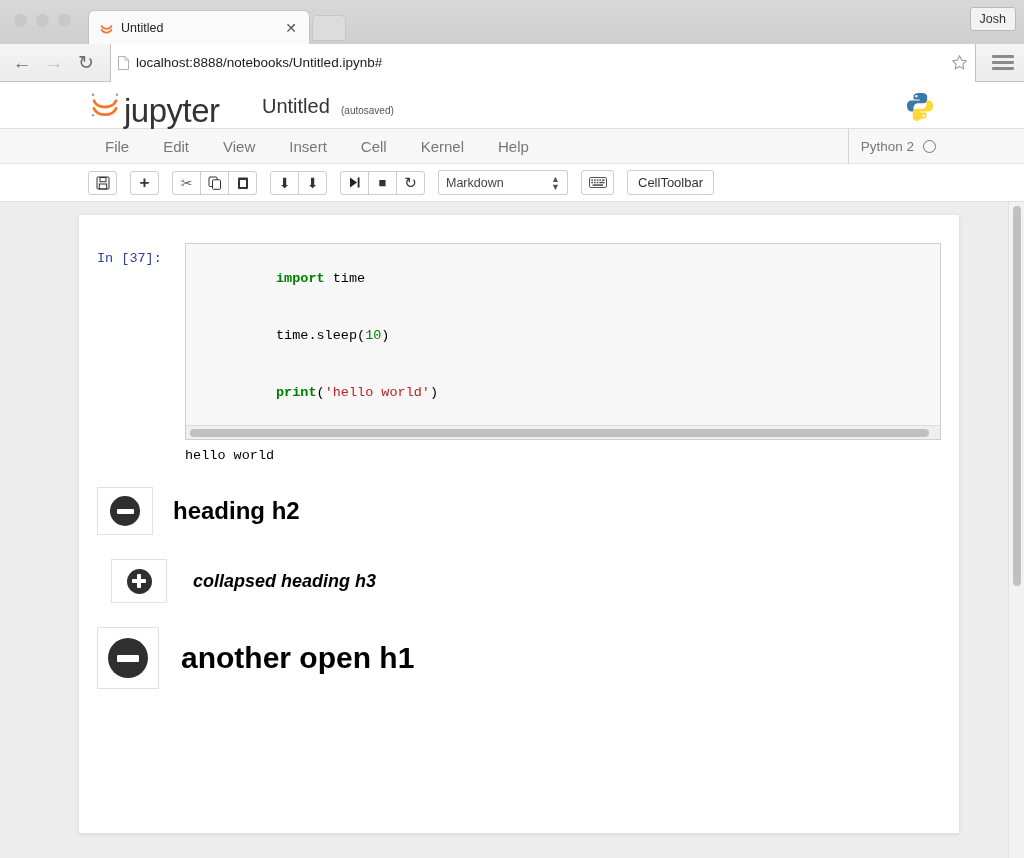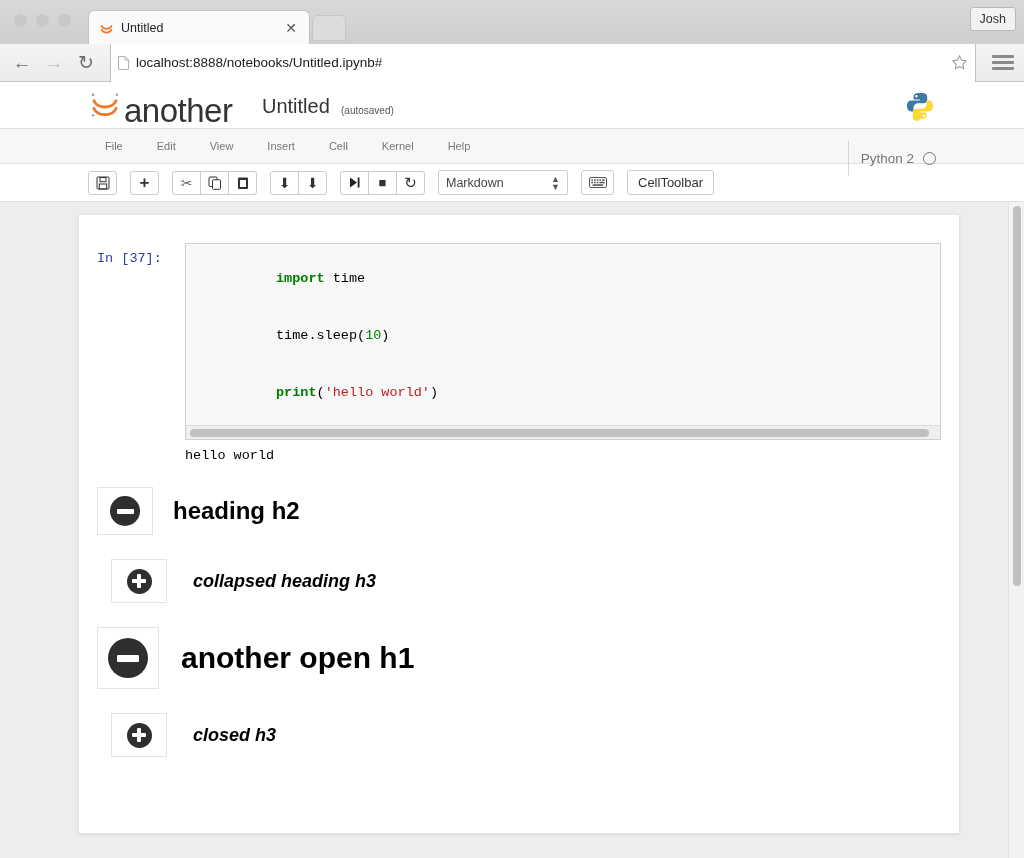--- a/index.html
+++ b/index.html
@@ -122,26 +122,26 @@
   
   .jp-menubar {
     height: 35px;
     background: #f7f7f7;
     border-bottom: 1px solid #e2e2e2;
     position: relative;
     display: flex; align-items: center;
     padding-left: 88px;
   }
   .jp-menu-item {
-    font-size: 11px; color: #777;
+    font-size: 15px; color: #777;
     padding: 0 17px;
     line-height: 35px;
   }
   .jp-kernel-ind {
-    position: absolute; right: 88px; top: 12px;
+    position: absolute; right: 88px; top: 0;
     height: 35px; display: flex; align-items: center;
     gap: 9px; padding-left: 12px;
     border-left: 1px solid #d5d5d5;
   }
   .jp-kernel-name { font-size: 13.5px; color: #777; }
   .jp-kernel-circle {
     width: 13px; height: 13px; border-radius: 50%;
     border: 1.6px solid #777; background: transparent;
   }
 
@@ -369,21 +369,21 @@
 
 <div class="jp-header">
   <div class="jp-logo-wrap">
     <svg class="jp-logo-mark" viewBox="0 0 40 40">
       <path d="M7 15a13.5 10 0 0 0 26 0" fill="none" stroke="#F37726" stroke-width="3.4" stroke-linecap="round"></path>
       <path d="M33 24a13.5 10 0 0 1-26 0" fill="none" stroke="#F37726" stroke-width="3.4" stroke-linecap="round"></path>
       <circle cx="6" cy="8" r="1.6" fill="#9e9e9e"></circle>
       <circle cx="34" cy="8" r="1.4" fill="#9e9e9e"></circle>
       <circle cx="6" cy="32" r="1.4" fill="#9e9e9e"></circle>
     </svg>
-    <span class="jp-logo-text">another</span>
+    <span class="jp-logo-text">jupyter</span>
   </div>
   <div class="jp-nbtitle">Untitled</div>
   <div class="jp-autosaved">(autosaved)</div>
 
   <svg class="py-logo" viewBox="0 0 32 32">
     <path d="M15.6 3c-3.4 0-6 .7-6 3.4v3.2h6.2v1H7.4C4.8 10.6 3 12.3 3 16c0 3.6 1.6 5.4 4.3 5.4h2.2v-3.6c0-2.5 2.2-4.5 4.7-4.5h5.4c2.2 0 3.6-1.5 3.6-3.6V6.4C23.2 4.4 21 3 18.2 3zm-3.2 2c.7 0 1.2.5 1.2 1.2s-.5 1.2-1.2 1.2-1.2-.5-1.2-1.2.5-1.2 1.2-1.2z" fill="#3C78A9"></path>
     <path d="M16.4 29c3.4 0 6-.7 6-3.4v-3.2h-6.2v-1h8.4c2.6 0 4.4-1.7 4.4-5.4 0-3.6-1.6-5.4-4.3-5.4h-2.2v3.6c0 2.5-2.2 4.5-4.7 4.5h-5.4c-2.2 0-3.6 1.5-3.6 3.6v5.3c0 2 2.2 3.4 5 3.4zm3.2-2c-.7 0-1.2-.5-1.2-1.2s.5-1.2 1.2-1.2 1.2.5 1.2 1.2-.5 1.2-1.2 1.2z" fill="#FDD835"></path>
   </svg>
 </div>
 
@@ -540,29 +540,20 @@
       <div class="toggle-btn toggle-h1">
         <div class="circ circ-lg">
           <div class="minus-bar"></div>
         </div>
       </div>
       <div class="hdg-text hdg-1">another open h1</div>
     </div>
 
     <div class="sp-24"></div>
 
-    <div class="heading-row" style="padding-left:32px;">
-      <div class="toggle-btn toggle-h3">
-        <div class="circ circ-sm">
-          <div class="plus-h"></div>
-          <div class="plus-v"></div>
-        </div>
-      </div>
-      <div class="hdg-text hdg-3">closed h3</div>
-    </div>
 
     <div class="sp-24"></div>
 
   </div>
 
   <div class="nb-scrollbar">
     <div class="nb-scrollthumb"></div>
   </div>
 </div>
 

